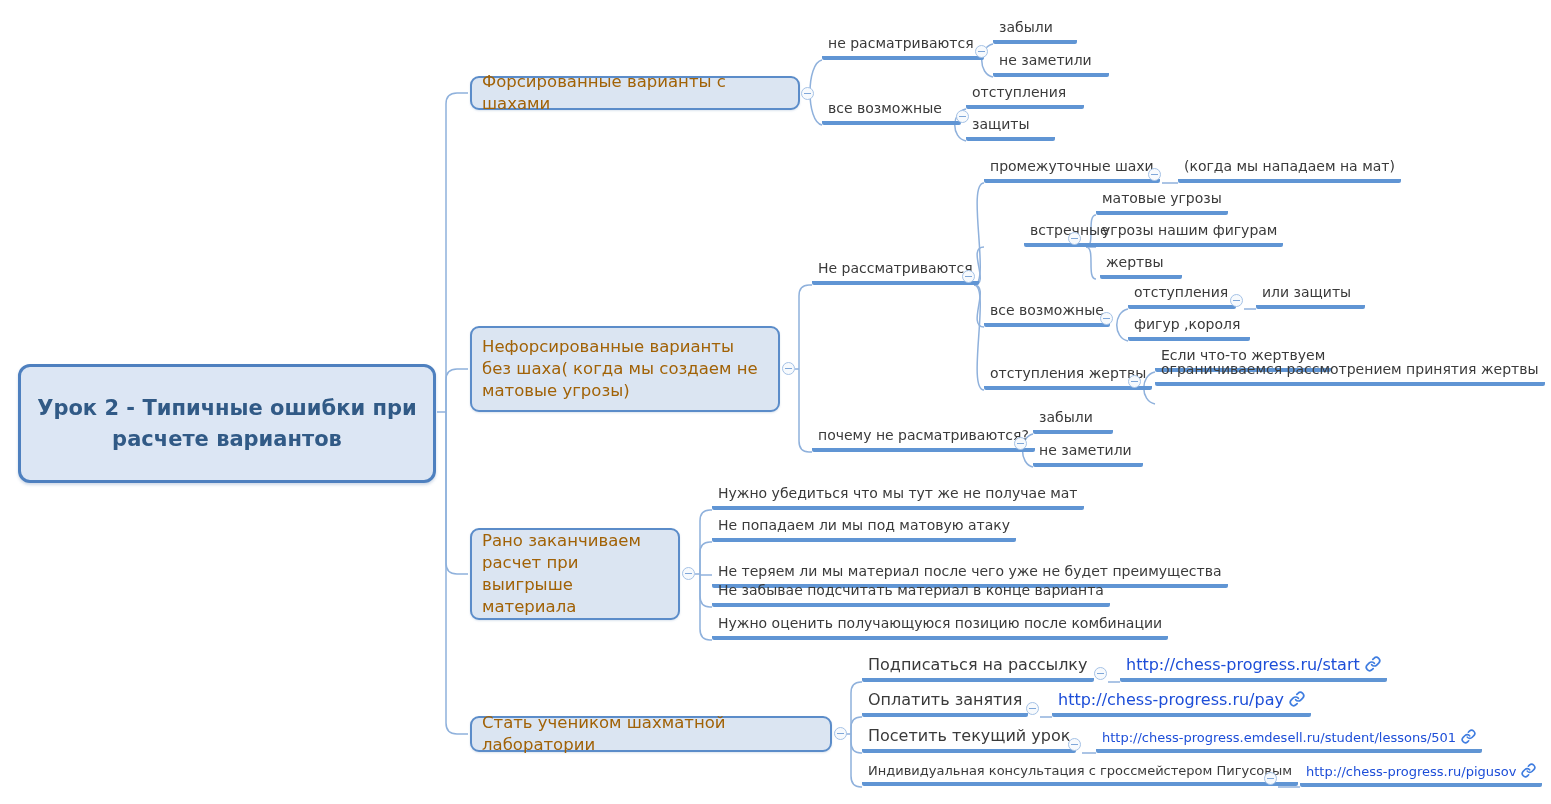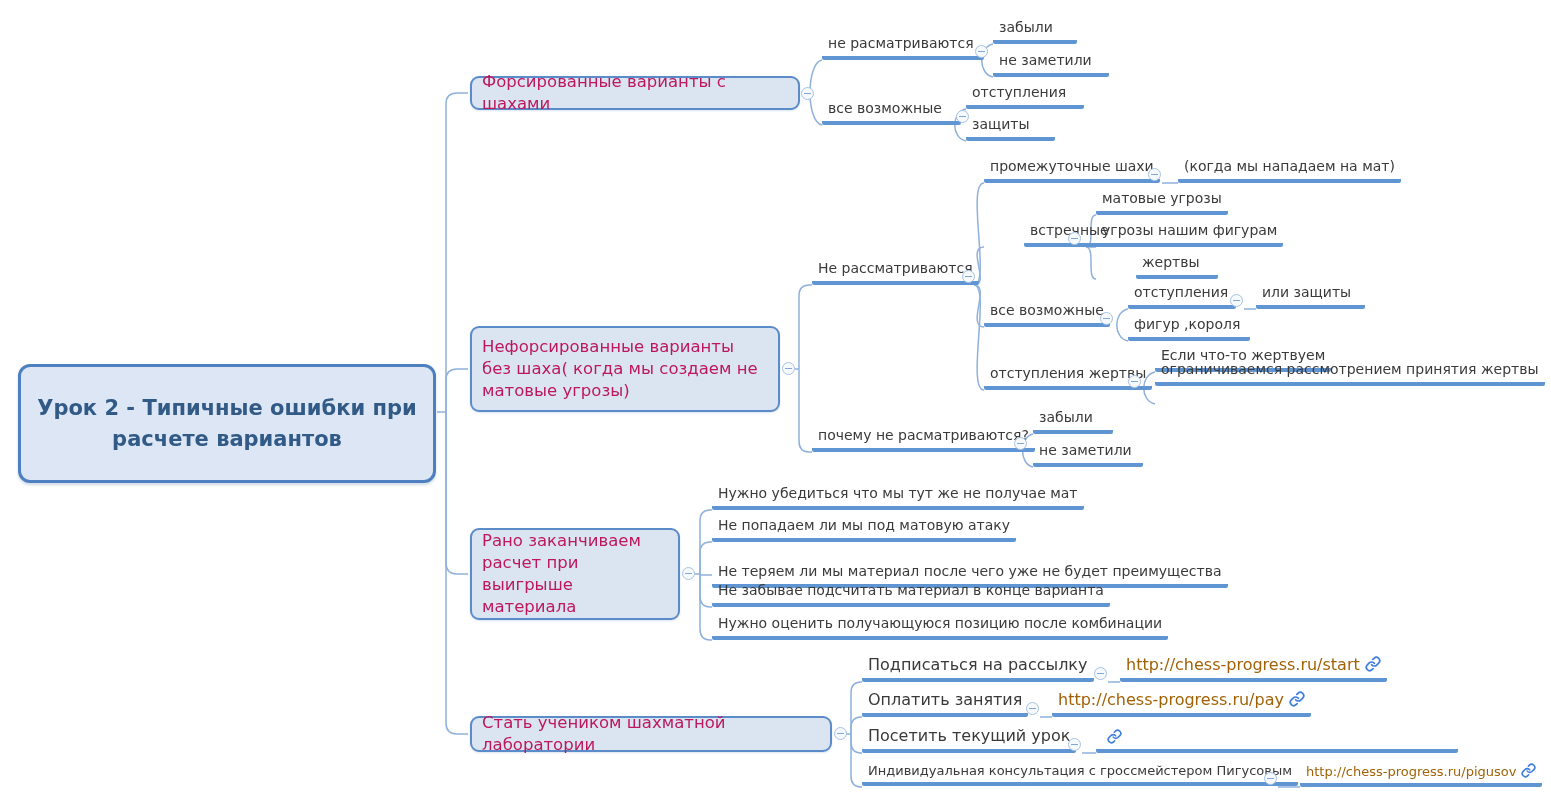--- a/index.html
+++ b/index.html
@@ -9,41 +9,41 @@
   }
   svg.wires{position:absolute;left:0;top:0;pointer-events:none}
   .ln{
     position:absolute;font-size:14px;line-height:19px;color:#3a3a3a;
     padding:0 6px 3px 6px;border-bottom:4px solid #6095d4;border-radius:2px;
     white-space:nowrap;
   }
   .box{
     position:absolute;display:flex;align-items:center;justify-content:center;
     background:#dbe5f2;border:2px solid #5b8cc9;border-radius:9px;
-    color:#be185d;font-size:16.5px;line-height:22px;padding:4px 10px;
+    color:#a16207;font-size:16.5px;line-height:22px;padding:4px 10px;
     box-sizing:border-box;box-shadow:0 1px 2px rgba(120,150,190,.25);
   }
   .tl{justify-content:flex-start;text-align:left}
   .root{
     position:absolute;display:flex;align-items:center;justify-content:center;text-align:center;
     background:#dce6f4;border:3px solid #4e80bf;border-radius:12px;
     color:#315a86;font-size:21px;line-height:31px;font-weight:bold;
     box-sizing:border-box;box-shadow:0 2px 3px rgba(120,150,190,.35);padding:6px 16px;
   }
   .ci{
     position:absolute;width:13px;height:13px;border:1px solid #a5c2e6;border-radius:50%;
     background:#f7fafd;box-sizing:border-box;display:flex;align-items:center;justify-content:center;
     cursor:pointer;
   }
   .ci i{display:block;width:7px;height:1px;background:#7fa7d9}
   .lk{display:inline-block;margin-left:5px;cursor:pointer}
   .lk svg{vertical-align:-2px}
   .f16{font-size:16px;line-height:21px}
   .f13{font-size:13px;line-height:17px}
-  .url{color:#a16207}
+  .url{color:#1d4ed8}
 </style>
 </head>
 <body>
 
 <svg class="wires" width="1551" height="804">
   <g fill="none" stroke="#8fb1dc" stroke-width="1.5">
 
     <path d="M437 412 H446"></path>
     <path d="M446 412 V104 Q446 93 457 93 H468"></path>
     <path d="M446 412 V380 Q446 369 457 369 H468"></path>
@@ -162,21 +162,21 @@
 </div>
 <span class="ci" style="left:1068px;top:232px">
     <i></i>
   </span>
 <div class="ln" style="left:1096px;top:189px;min-width:120px">
   <span>матовые угрозы</span>
 </div>
 <div class="ln" style="left:1096px;top:221px;min-width:162px">
   <span>угрозы нашим фигурам</span>
 </div>
-<div class="ln" style="left:1136px;top:253px;min-width:70px">
+<div class="ln" style="left:1100px;top:253px;min-width:70px">
   <span>жертвы</span>
 </div>
 
 <div class="ln" style="left:984px;top:301px;min-width:110px">
   <span>все возможные</span>
 </div>
 <span class="ci" style="left:1100px;top:312px">
     <i></i>
   </span>
 <div class="ln" style="left:1128px;top:283px;min-width:96px">
@@ -274,21 +274,21 @@
       </svg></span>
 </div>
 
 <div class="ln f16" style="left:862px;top:725px;min-width:190px">
   <span>Посетить текущий урок</span>
 </div>
 <span class="ci" style="left:1068px;top:738px">
     <i></i>
   </span>
 <div class="ln f13 url" style="left:1096px;top:729px;min-width:350px">
-  <span class="lk"><svg width="15" height="15" viewBox="0 0 24 24" fill="none" stroke="#3f7de0" stroke-width="2.6" stroke-linecap="round" stroke-linejoin="round">
+  <span>http://chess-progress.emdesell.ru/student/lessons/501</span><span class="lk"><svg width="15" height="15" viewBox="0 0 24 24" fill="none" stroke="#3f7de0" stroke-width="2.6" stroke-linecap="round" stroke-linejoin="round">
         <path d="M10 13a5 5 0 0 0 7.54.54l3-3a5 5 0 0 0-7.07-7.07l-1.72 1.71"></path>
         <path d="M14 11a5 5 0 0 0-7.54-.54l-3 3a5 5 0 0 0 7.07 7.07l1.71-1.71"></path>
       </svg></span>
 </div>
 
 <div class="ln f13" style="left:862px;top:762px;min-width:395px">
   <span>Индивидуальная консультация с гроссмейстером Пигусовым</span>
 </div>
 <span class="ci" style="left:1264px;top:772px">
     <i></i>

